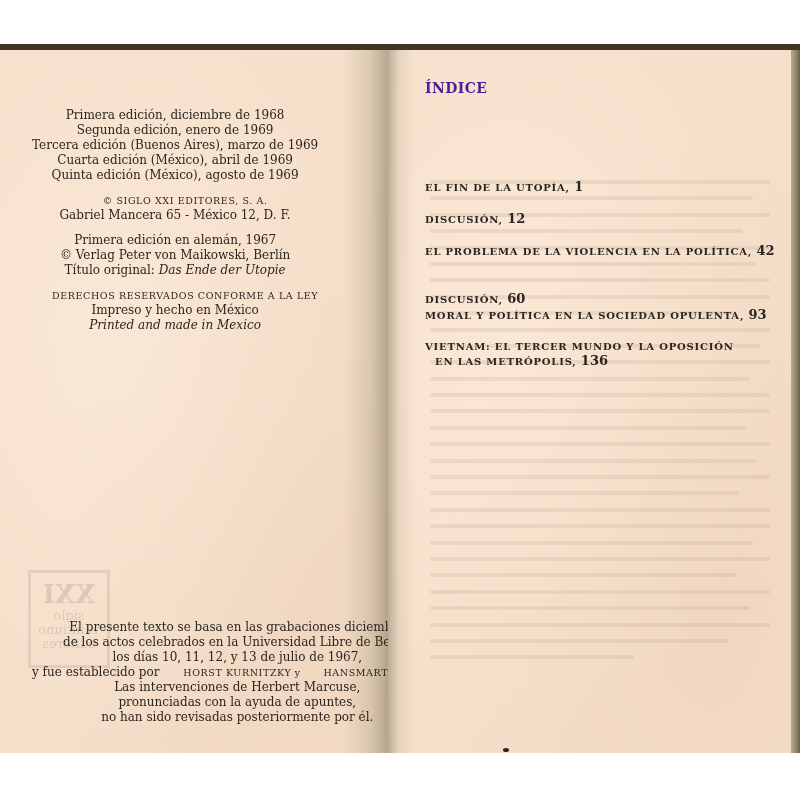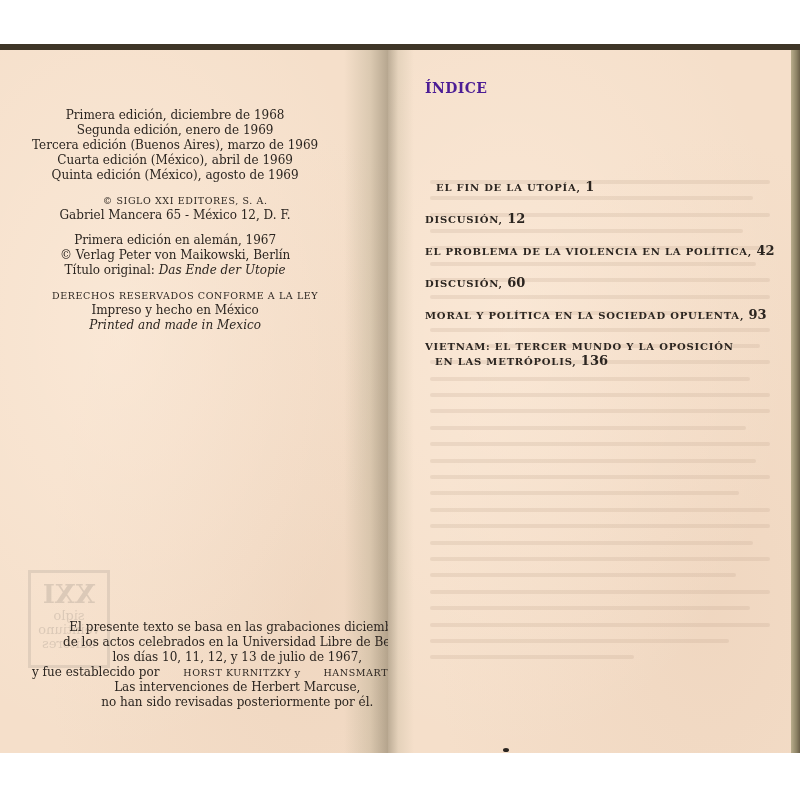--- a/index.html
+++ b/index.html
@@ -95,20 +95,21 @@
     </div>
 
     <div class="text-block" style="left:32px; top:570px;">
       <div>El presente texto se basa en las grabaciones diciembre</div>
       <div>de los actos celebrados en la Universidad Libre de Berlín</div>
       <div>los días 10, 11, 12, y 13 de julio de 1967,</div>
       <div>
         <span>y fue establecido por </span><span class="sc">HORST KURNITZKY</span><span style="font-size:10px"> y </span><span class="sc">HANSMARTIN KUHN</span><span>.</span>
       </div>
       <div>Las intervenciones de Herbert Marcuse,</div>
+      <div>pronunciadas con la ayuda de apuntes,</div>
       <div>no han sido revisadas posteriormente por él.</div>
     </div>
   </div>
 
   <div class="page page-right">
     <div class="spine-shadow-right"></div>
   </div>
   <div class="right-edge"></div>
 </div>
 
@@ -141,30 +142,30 @@
   <div></div>
     <div style="width:94%"></div>
     <div></div>
     <div style="width:88%"></div>
     <div style="width:60%"></div>
 </div>
 
 <div class="index-title">ÍNDICE</div>
 
 <div class="toc">
-  <div class="toc-entry" style="position:absolute; top:0;margin-left:11px;">
+  <div class="toc-entry" style="position:absolute; top:0;">
     <span>EL FIN DE LA UTOPÍA, </span><span class="pg">1</span>
   </div>
   <div class="toc-entry" style="position:absolute; top:32px;">
     <span>DISCUSIÓN, </span><span class="pg">12</span>
   </div>
   <div class="toc-entry" style="position:absolute; top:64px;">
     <span>EL PROBLEMA DE LA VIOLENCIA EN LA POLÍTICA, </span><span class="pg">42</span>
   </div>
-  <div class="toc-entry" style="position:absolute; top:96px;">
+  <div class="toc-entry" style="position:absolute; top:112px;">
     <span>DISCUSIÓN, </span><span class="pg">60</span>
   </div>
   <div class="toc-entry" style="position:absolute; top:128px;">
     <span>MORAL Y POLÍTICA EN LA SOCIEDAD OPULENTA, </span><span class="pg">93</span>
   </div>
   <div class="toc-entry" style="position:absolute; top:160px;">
     <span>VIETNAM: EL TERCER MUNDO Y LA OPOSICIÓN</span>
     <span class="cont"><span>EN LAS METRÓPOLIS, </span><span class="pg">136</span></span>
   </div>
 </div>

